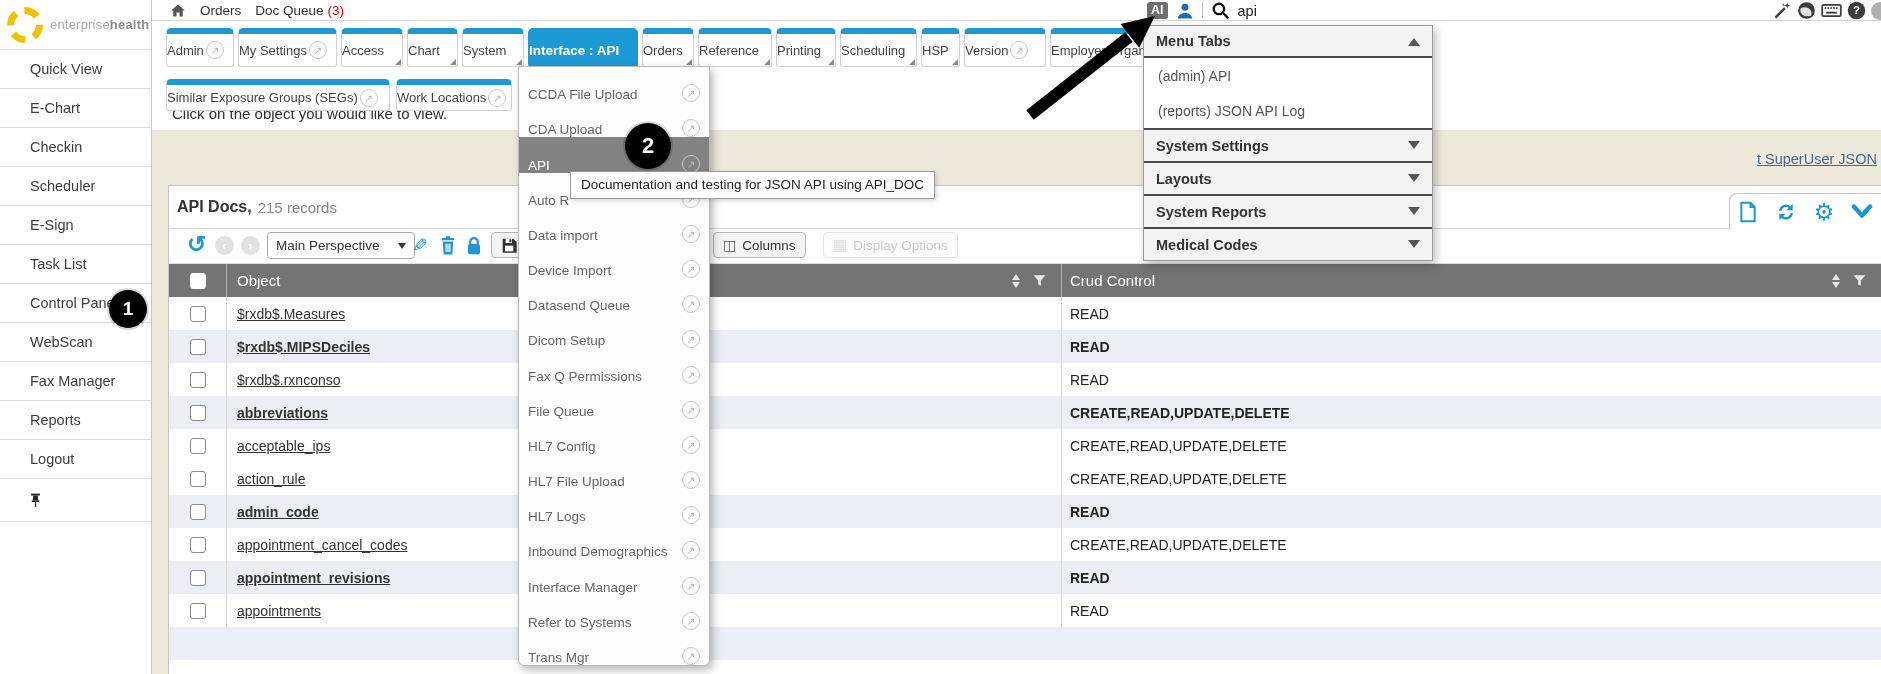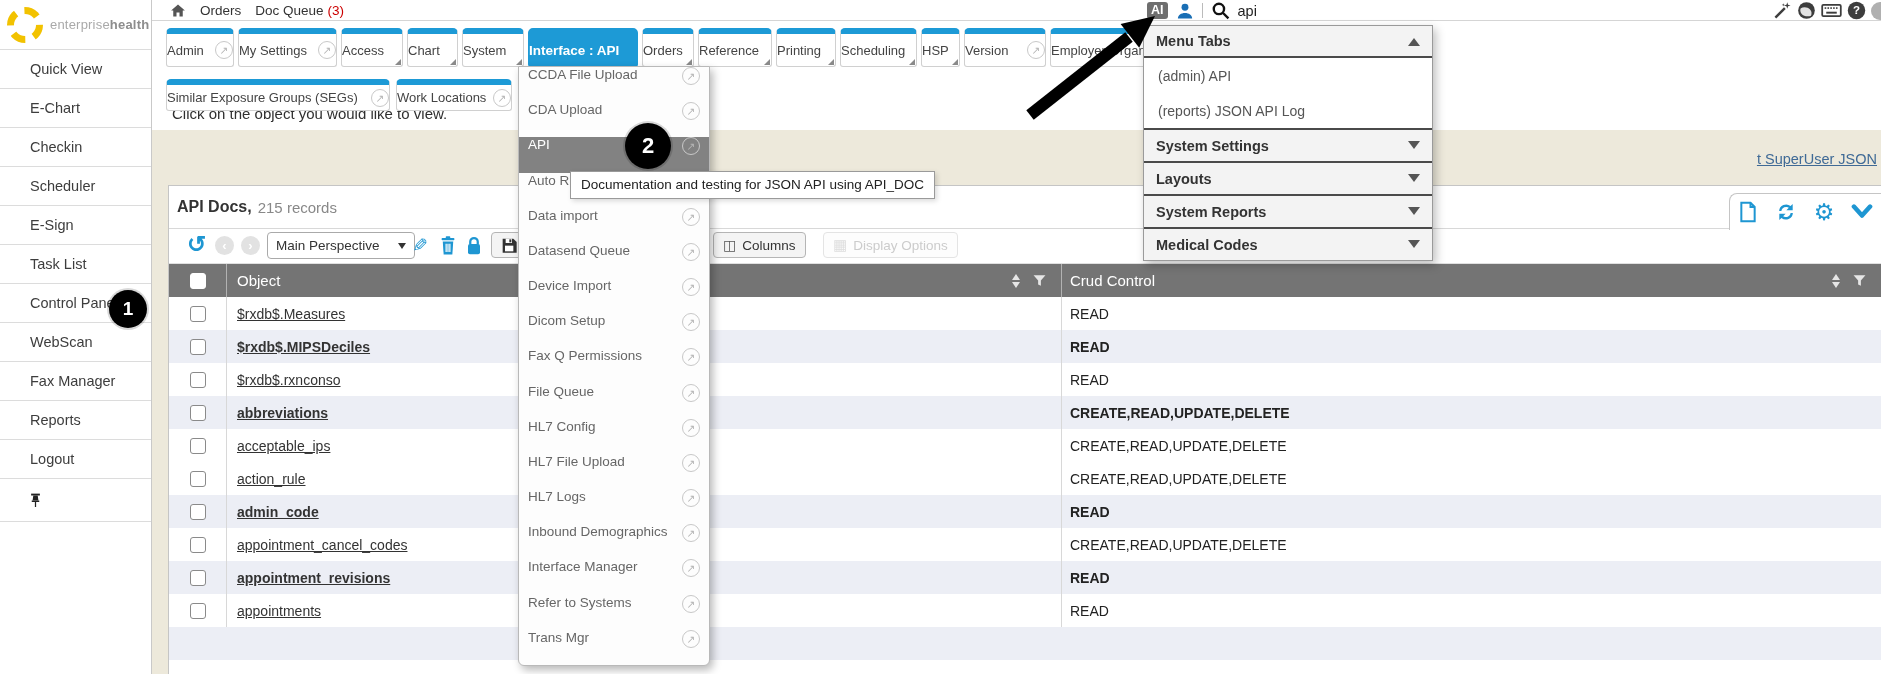--- a/index.html
+++ b/index.html
@@ -32,21 +32,21 @@
   .vsep{width:1px;height:15px;background:#bbb;}
   .search-query{font-size:14.5px;color:#222;}
   
   .quick-icons{position:absolute;right:0;top:1px;display:flex;align-items:center;gap:5px;z-index:6;width:108px;}
   .gray-dot{width:18px;height:18px;border-radius:50%;background:#b0b0b0;flex:0 0 auto;}
   
   .tabs-row{position:absolute;display:flex;gap:4px;z-index:5;}
   .tabs-row1{left:166px;top:28px;}
   .tabs-row2{left:166px;top:79px;gap:6px;}
   .tab{position:relative;height:32px;background:#fff;border:1px solid #d0d0d0;border-top:6px solid #1D9AD6;
-       border-radius:5px 5px 3px 3px;display:flex;align-items:center;justify-content:space-between;gap:2px;
+       border-radius:5px 5px 3px 3px;display:flex;align-items:center;justify-content:flex-start;gap:2px;
        font-size:13px;color:#444;box-sizing:content-box;cursor:pointer;overflow:hidden;white-space:nowrap;}
   .tabs-row2 .tab{height:25px;}
   .tab.active{background:#1D9AD6;border-color:#1D9AD6;color:#fff;font-weight:bold;font-size:13.5px;}
   .tab.fold::after{content:"";position:absolute;right:1px;bottom:1px;width:0;height:0;
        border-style:solid;border-width:0 0 6px 6px;border-color:transparent transparent #8a8a8a transparent;}
   .t0{width:66px}.t1{width:97px}.t2{width:60px}.t3{width:49px}.t4{width:60px}.t5{width:108px}
   .t6{width:50px}.t7{width:72px}.t8{width:58px}.t9{width:75px}.t10{width:37px}.t11{width:80px}.t12{width:135px}
   .r20{width:222px}.r21{width:114px}
   .circle-arrow{width:16px;height:16px;border:1.5px solid #c8c8c8;border-radius:50%;
        display:inline-flex;align-items:center;justify-content:center;color:#b5b5b5;font-size:10.5px;flex:0 0 auto;}
@@ -103,21 +103,21 @@
   .thead .cb{border-color:#fff;}
   .tr{height:33px;display:flex;align-items:flex-start;font-size:14px;background:#fff;}
   .tr.alt{background:#ECEEF5;font-weight:bold;}
   .tr .cb-cell,.tr .obj-cell{border-right:1px solid #d8d8d8;}
   .obj-link{color:#333;text-decoration:underline;cursor:pointer;}
   .crud-val{color:#222;}
   
   .ifmenu{position:absolute;left:518px;top:66px;width:190px;height:598px;background:#fdfdfd;
        border:1px solid #b9b9b9;border-radius:0 0 6px 6px;box-shadow:3px 4px 9px rgba(0,0,0,.28);
        z-index:50;display:flex;flex-direction:column;}
-  .mi{flex:1;display:flex;align-items:flex-start;padding:0 9px;font-size:13.5px;color:#666;cursor:pointer;}
+  .mi{flex:1;display:flex;align-items:flex-end;padding:0 9px;font-size:13.5px;color:#666;cursor:pointer;}
   .mi .lbl{flex:1;white-space:nowrap;overflow:hidden;}
   .mi.sel{background:#828282;color:#fff;}
   
   .tooltip{position:absolute;left:570px;top:171px;height:26px;line-height:26px;padding:0 10px;
        background:#fff;border:1px solid #9a9a9a;font-size:13.5px;color:#222;white-space:nowrap;
        z-index:60;box-shadow:2px 2px 5px rgba(0,0,0,.15);}
   
   .spanel{position:absolute;left:1143px;top:25px;width:290px;z-index:55;background:#fff;
        border:1px solid #9a9a9a;box-shadow:3px 4px 9px rgba(0,0,0,.25);box-sizing:border-box;}
   .sp-header{height:30px;background:#f3f3f3;display:flex;align-items:center;justify-content:space-between;
@@ -538,25 +538,25 @@
       </div>
     <div class="mi">
         <span class="lbl">Auto R</span>
         <span class="circle-arrow"></span>
       </div>
     <div class="mi">
         <span class="lbl">Data import</span>
         <span class="circle-arrow"></span>
       </div>
     <div class="mi">
+        <span class="lbl">Device Import</span>
+        <span class="circle-arrow"></span>
+      </div>
+    <div class="mi">
         <span class="lbl">Datasend Queue</span>
-        <span class="circle-arrow"></span>
-      </div>
-    <div class="mi">
-        <span class="lbl">Device Import</span>
         <span class="circle-arrow"></span>
       </div>
     <div class="mi">
         <span class="lbl">Dicom Setup</span>
         <span class="circle-arrow"></span>
       </div>
     <div class="mi">
         <span class="lbl">Fax Q Permissions</span>
         <span class="circle-arrow"></span>
       </div>

